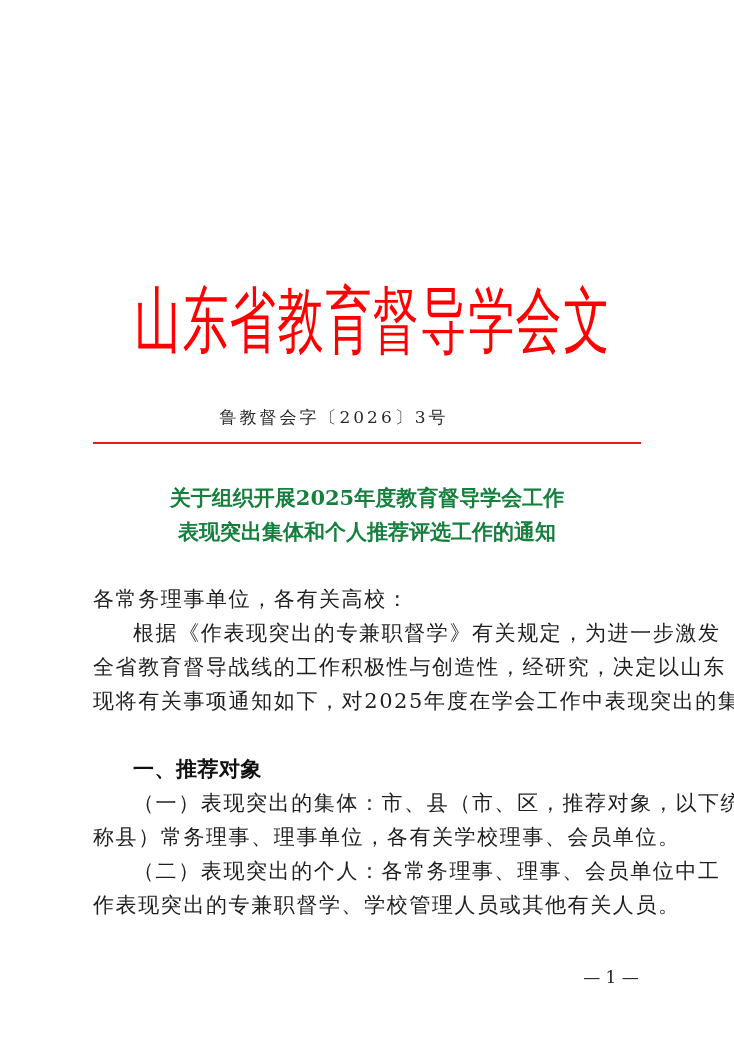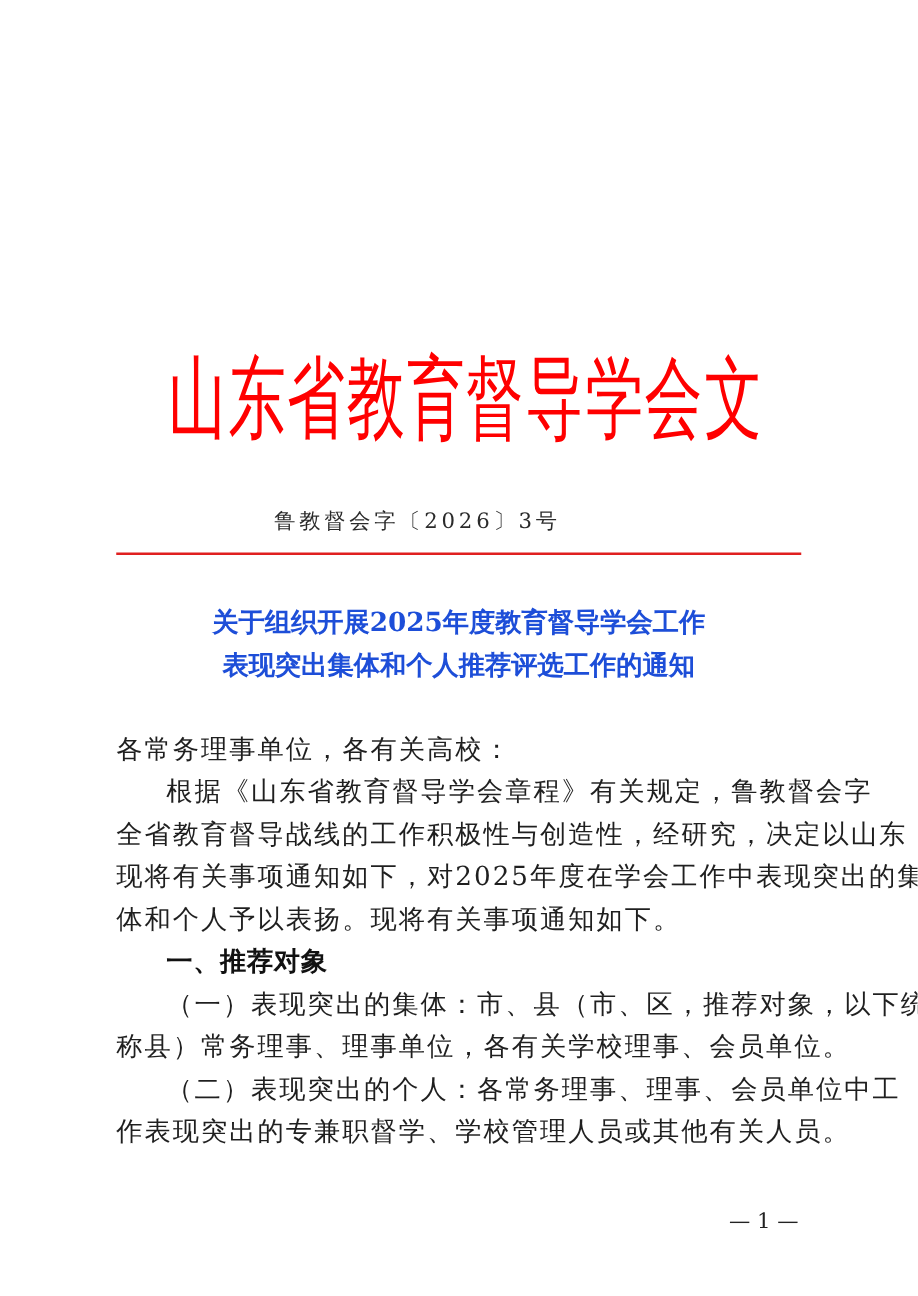--- a/index.html
+++ b/index.html
@@ -63,21 +63,21 @@
       height: 2px;
       background: #e02020;
     }
     .notice-title {
       position: absolute;
       left: 0;
       width: 734px;
       text-align: center;
       font-weight: bold;
       font-size: 21px;
-      color: #1d4ed8;
+      color: #15803d;
       line-height: 34px;
     }
     .notice-title.l1 { top: 481px; }
     .notice-title.l2 { top: 515px; }
     .body-line {
       position: absolute;
       left: 93px;
       width: 560px;
       font-size: 21px;
       line-height: 26px;
@@ -123,24 +123,23 @@
 
   <div class="doc-number">鲁教督会字〔2026〕3号</div>
 
   <div class="red-rule"></div>
 
   <div class="notice-title l1">关于组织开展2025年度教育督导学会工作</div>
   <div class="notice-title l2">表现突出集体和个人推荐评选工作的通知</div>
 
   <div class="body-line" style="top:586px;">各常务理事单位，各有关高校：</div>
 
-  <div class="body-line indent" style="top:620px;">根据《山东省教育督导学会章程》有关规定，鲁教督会字</div>
+  <div class="body-line indent" style="top:620px;">根据《作表现突出的专兼职督学》有关规定，为进一步激发</div>
   <div class="body-line" style="top:654px;">全省教育督导战线的工作积极性与创造性，经研究，决定以山东</div>
   <div class="body-line" style="top:688px;">现将有关事项通知如下，对2025年度在学会工作中表现突出的集</div>
-  <div class="body-line" style="top:722px;">体和个人予以表扬。现将有关事项通知如下。</div>
   <div class="body-line indent heading" style="top:756px;">一、推荐对象</div>
   <div class="body-line indent" style="top:790px;">（一）表现突出的集体：市、县（市、区，推荐对象，以下统</div>
   <div class="body-line" style="top:824px;">称县）常务理事、理事单位，各有关学校理事、会员单位。</div>
   <div class="body-line" style="top:892px;">作表现突出的专兼职督学、学校管理人员或其他有关人员。</div>
   <div class="body-line indent" style="top:858px;">（二）表现突出的个人：各常务理事、理事、会员单位中工</div>
 
   <div class="page-number">— 1 —</div>
 
 </div>
 

